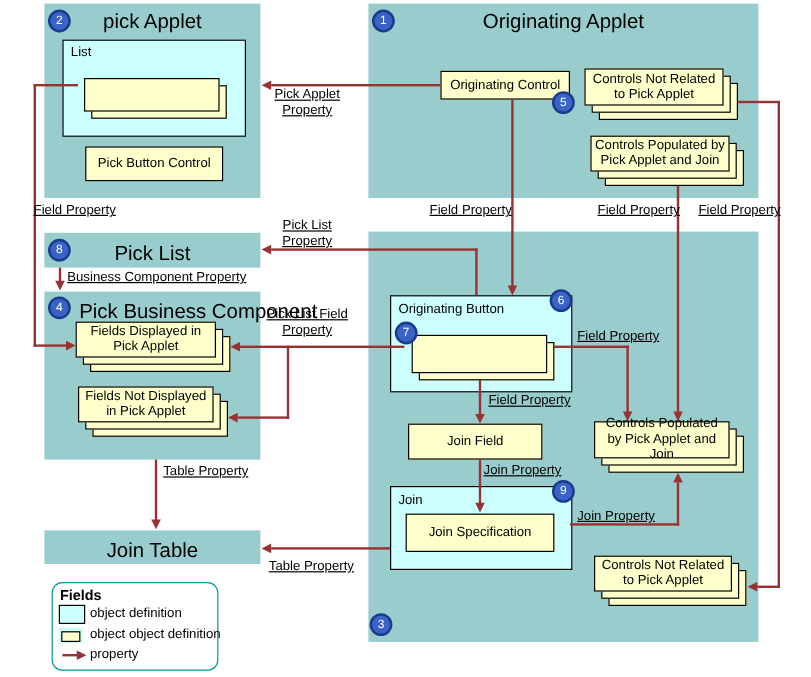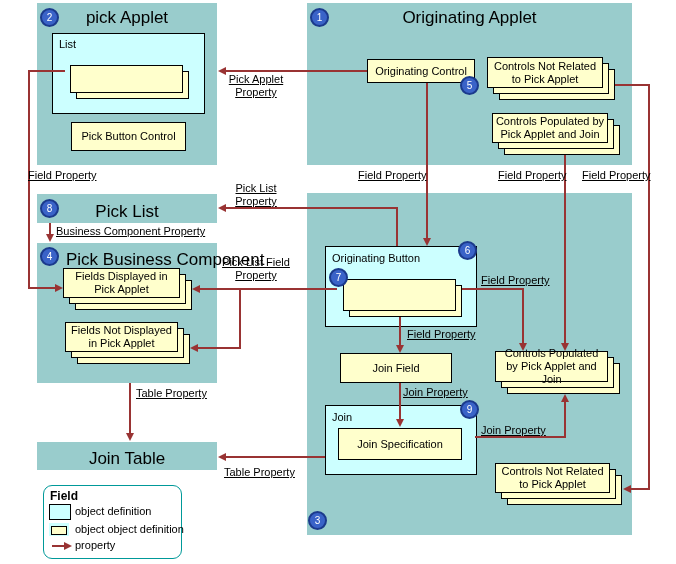--- a/index.html
+++ b/index.html
@@ -212,21 +212,21 @@
   <div class="elabel" style="left:498px;top:169px">Field Property</div>
   <div class="elabel" style="left:582px;top:169px">Field Property</div>
   <div class="elabel" style="left:481px;top:274px">Field Property</div>
   <div class="elabel" style="left:407px;top:328px">Field Property</div>
   <div class="elabel" style="left:403px;top:386px">Join Property</div>
   <div class="elabel" style="left:481px;top:424px">Join Property</div>
   <div class="elabel" style="left:136px;top:387px">Table Property</div>
   <div class="elabel" style="left:224px;top:466px">Table Property</div>
 
   <div id="legend">
-    <div class="legend-title">Field</div>
+    <div class="legend-title">Fields</div>
     <div class="sw-obj"></div>
     <div class="legend-label" style="top:19px">object definition</div>
     <div class="sw-child-outer">
         <div class="sw-child-inner"></div>
       </div>
     <div class="legend-label" style="top:37px">object object definition</div>
     <div class="hline" style="left:8px;top:59px;width:13px"></div>
     <div class="arr right" style="left:20px;top:56px"></div>
     <div class="legend-label" style="top:53px">property</div>
   </div>

